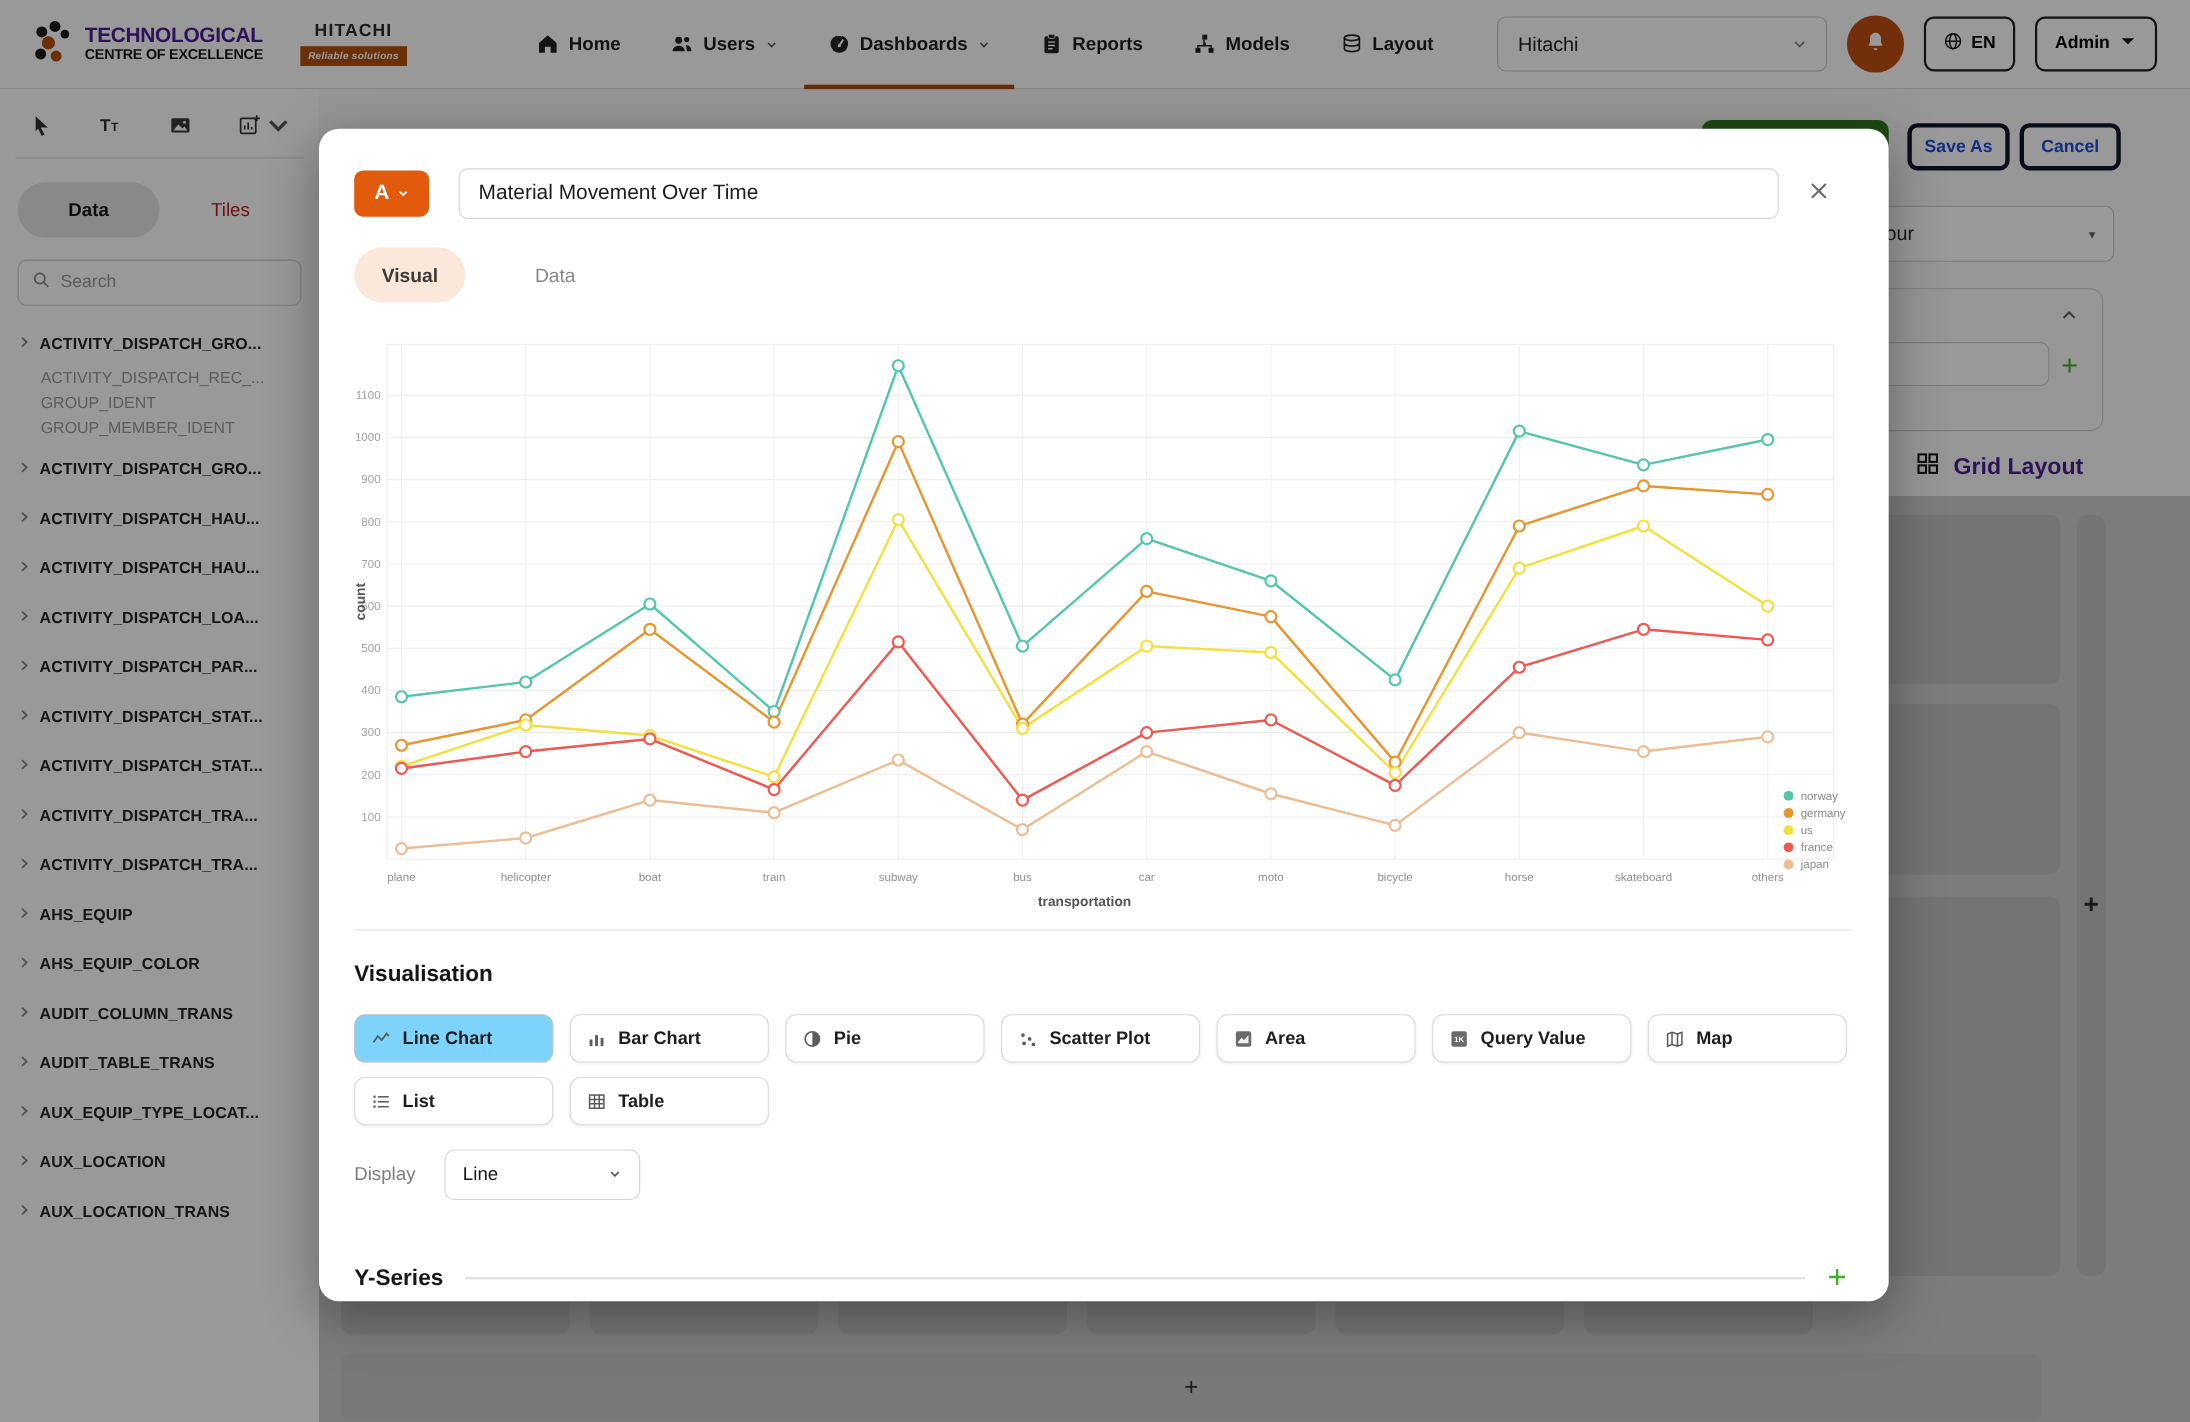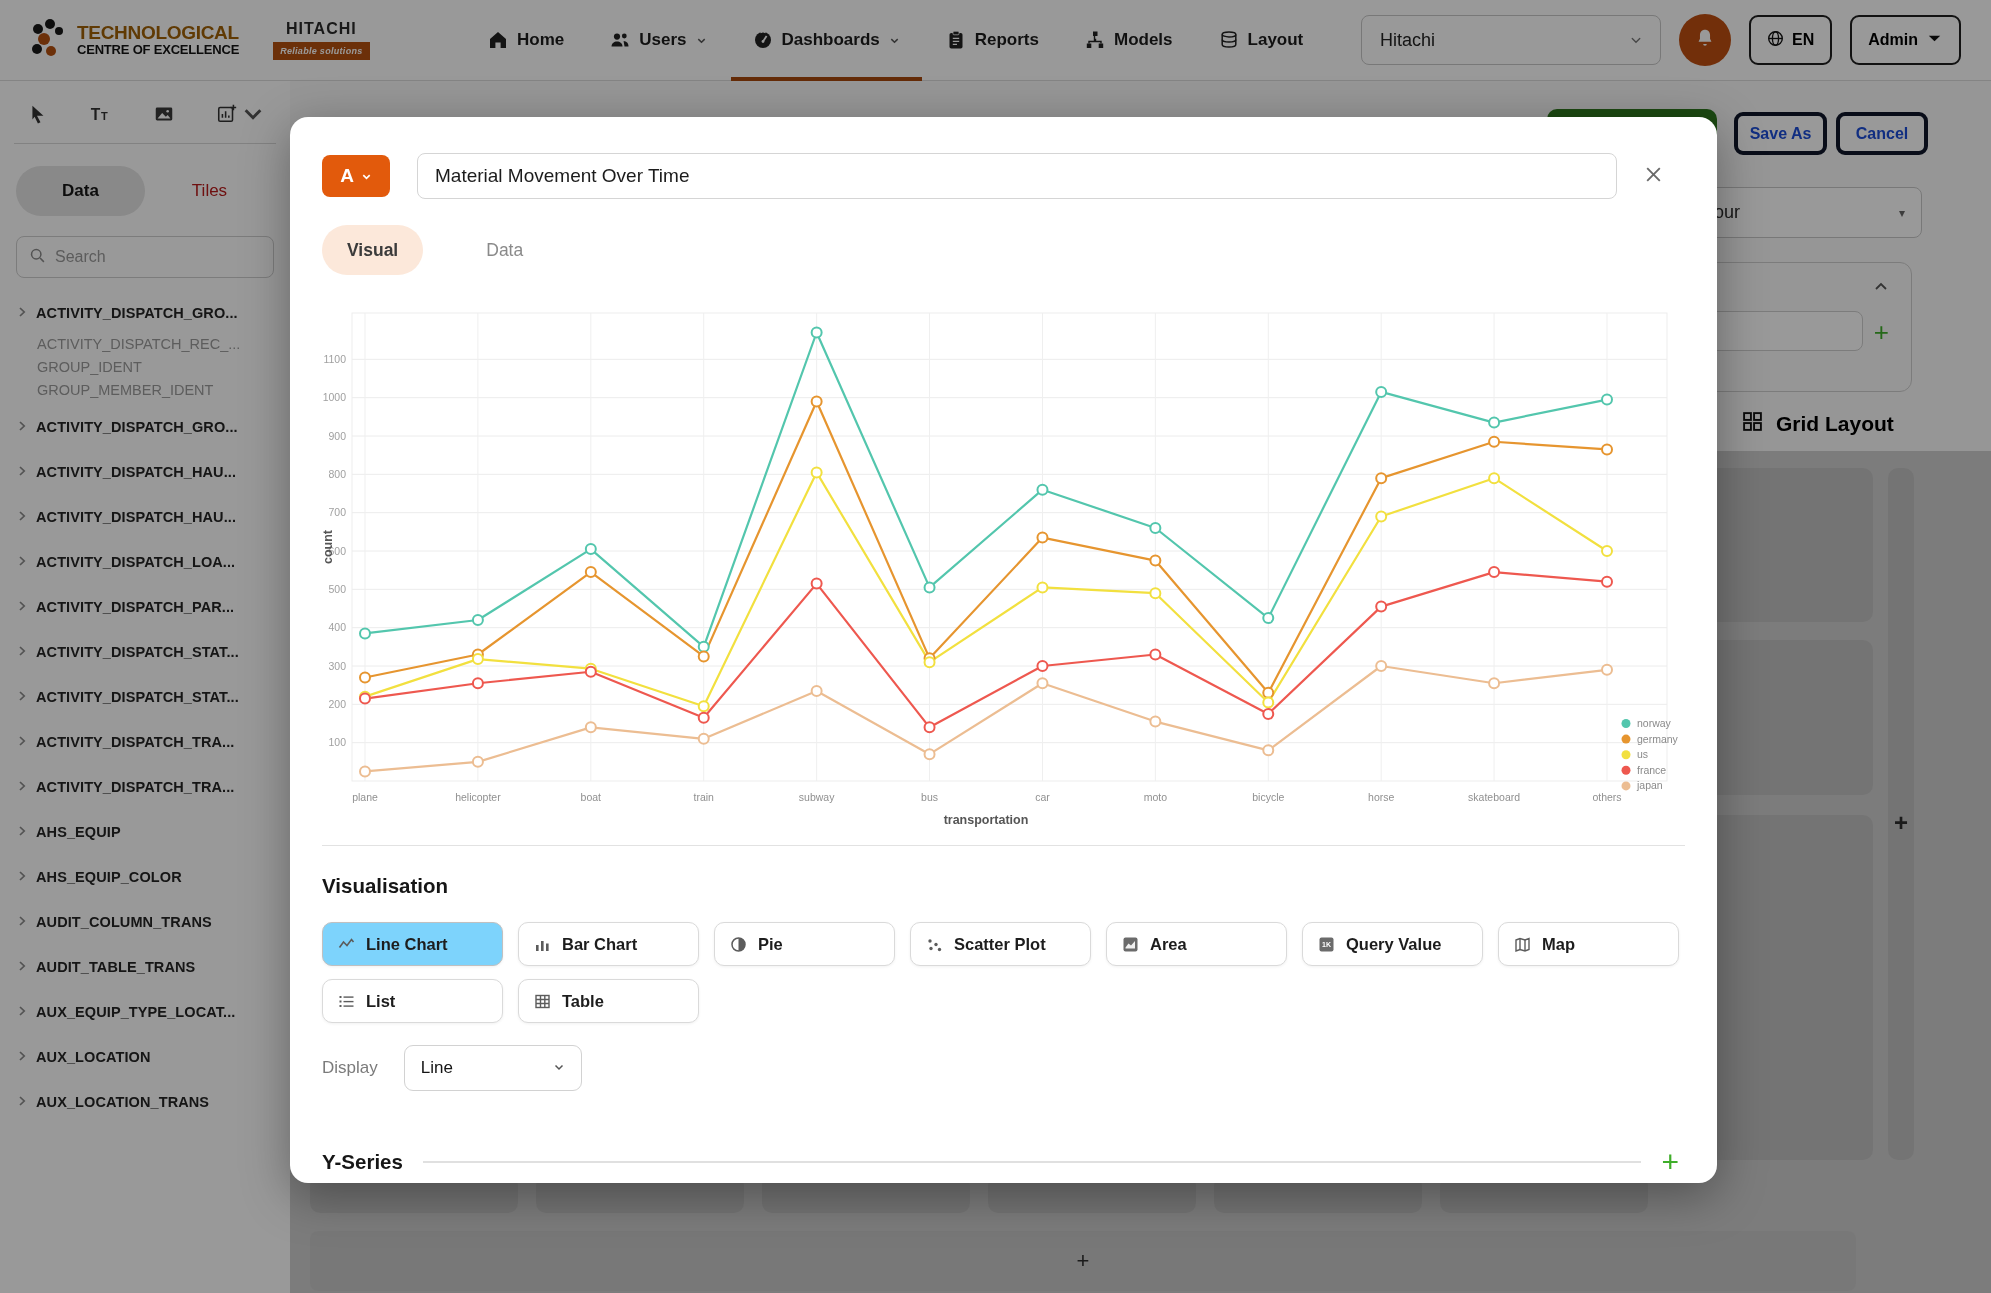--- a/index.html
+++ b/index.html
@@ -5,21 +5,21 @@
   * { margin:0; padding:0; box-sizing:border-box; }
   html,body { width:1991px; height:1293px; overflow:hidden; background:#fff;
               font-family:"Liberation Sans", sans-serif; color:#1f1f1f; }
   .app { position:absolute; inset:0; width:1991px; height:1293px; }
 
   
   .navbar { position:absolute; left:0; top:0; width:1991px; height:81px; background:#fff;
             border-bottom:1px solid #dcdcdc; display:flex; align-items:center; padding:0 30px; }
   .logo-wrap { display:flex; align-items:center; gap:34px; width:400px; }
   .logo { display:flex; align-items:center; gap:9px; }
-  .logo-text1 { font-size:19px; font-weight:800; letter-spacing:-0.3px; color:#a16207; line-height:1.05; }
+  .logo-text1 { font-size:19px; font-weight:800; letter-spacing:-0.3px; color:#4c1d95; line-height:1.05; }
   .logo-text2 { font-size:13px; font-weight:700; letter-spacing:-0.2px; color:#141414; line-height:1.1; }
   .hitachi { display:flex; flex-direction:column; align-items:center; gap:4px; }
   .hitachi-name { font-size:16px; font-weight:800; letter-spacing:1px; color:#2b2b2b; }
   .hitachi-tag { background:#b5500f; color:#fff; font-size:9px; font-style:italic; font-weight:700;
                  padding:4px 7px; letter-spacing:.3px; }
   .nav-menu { display:flex; align-items:center; gap:46px; margin-left:58px; }
   .nav-item { display:flex; align-items:center; gap:9px; font-size:17px; font-weight:600;
               color:#1d1d1d; height:81px; position:relative; cursor:pointer; }
   .nav-item .icon svg { width:20px; height:20px; display:block; }
   .nav-item .caret svg { width:11px; height:11px; }
@@ -76,21 +76,21 @@
   .bg-select .val { margin-left:163px; }
   .bg-select .car { position:absolute; right:16px; color:#666; font-size:12px; }
   .bg-panel { position:absolute; left:1330px; top:181px; width:292px; height:130px;
               border:1px solid #cfcfcf; border-radius:12px; background:#fbfbfb; }
   .bg-panel .chev { position:absolute; right:22px; top:16px; color:#555; }
   .bg-panel .chev svg { width:16px; height:16px; }
   .bg-panel .mini-input { position:absolute; left:14px; top:48px; width:228px; height:40px;
                           border:1px solid #cfcfcf; border-radius:8px; background:#fff; }
   .bg-panel .mini-plus { position:absolute; right:22px; top:54px; color:#3fae2a; font-size:26px; font-weight:400; }
   .grid-layout-hdr { position:absolute; left:1452px; top:330px; display:flex; align-items:center;
-                     gap:13px; font-size:21px; font-weight:700; color:#000000; }
+                     gap:13px; font-size:21px; font-weight:700; color:#4c1d95; }
   .grid-layout-hdr svg { width:21px; height:21px; }
   .tile { position:absolute; background:#c2c2c2; border-radius:10px; }
   .plus-mark { position:absolute; color:#2e2e2e; font-size:24px; font-weight:600; }
   .plus-bar { position:absolute; left:20px; top:1150px; width:1546px; height:60px; background:#c9c9c9;
               border-radius:8px; display:flex; align-items:center; justify-content:center;
               color:#2e2e2e; font-size:22px; }
 
   
   .overlay { position:absolute; inset:0; background:rgba(0,0,0,0.40); z-index:10; }
   .modal { position:absolute; left:290px; top:117px; width:1427px; height:1066px; background:#fff;

